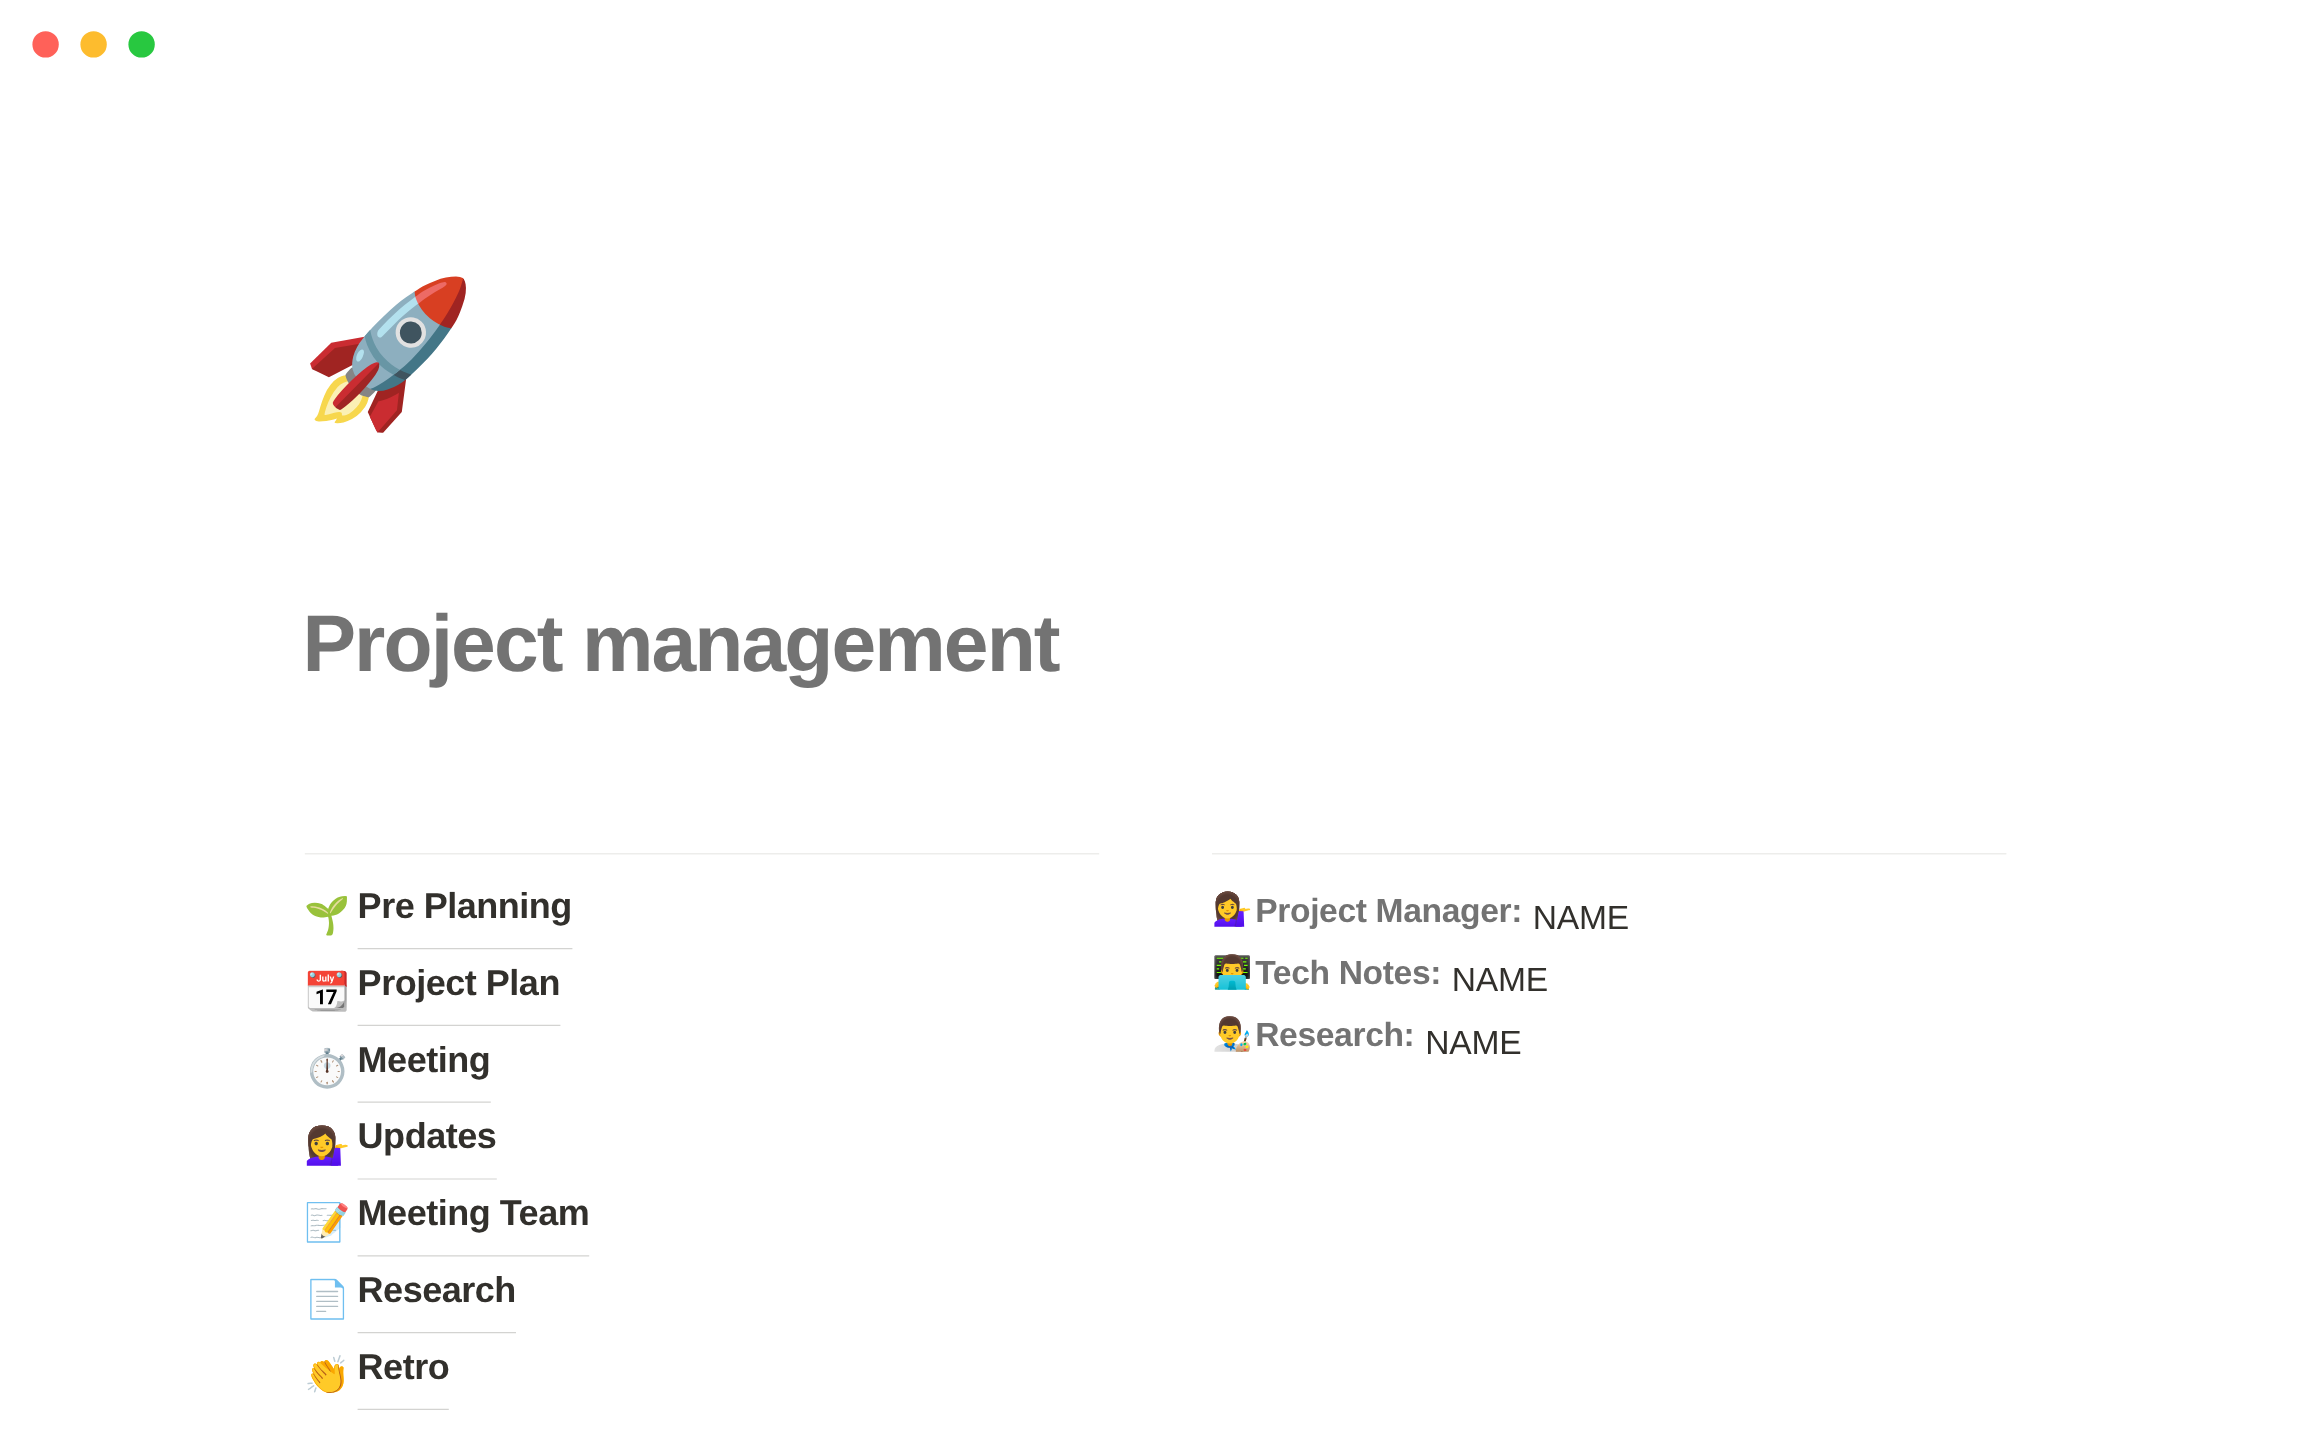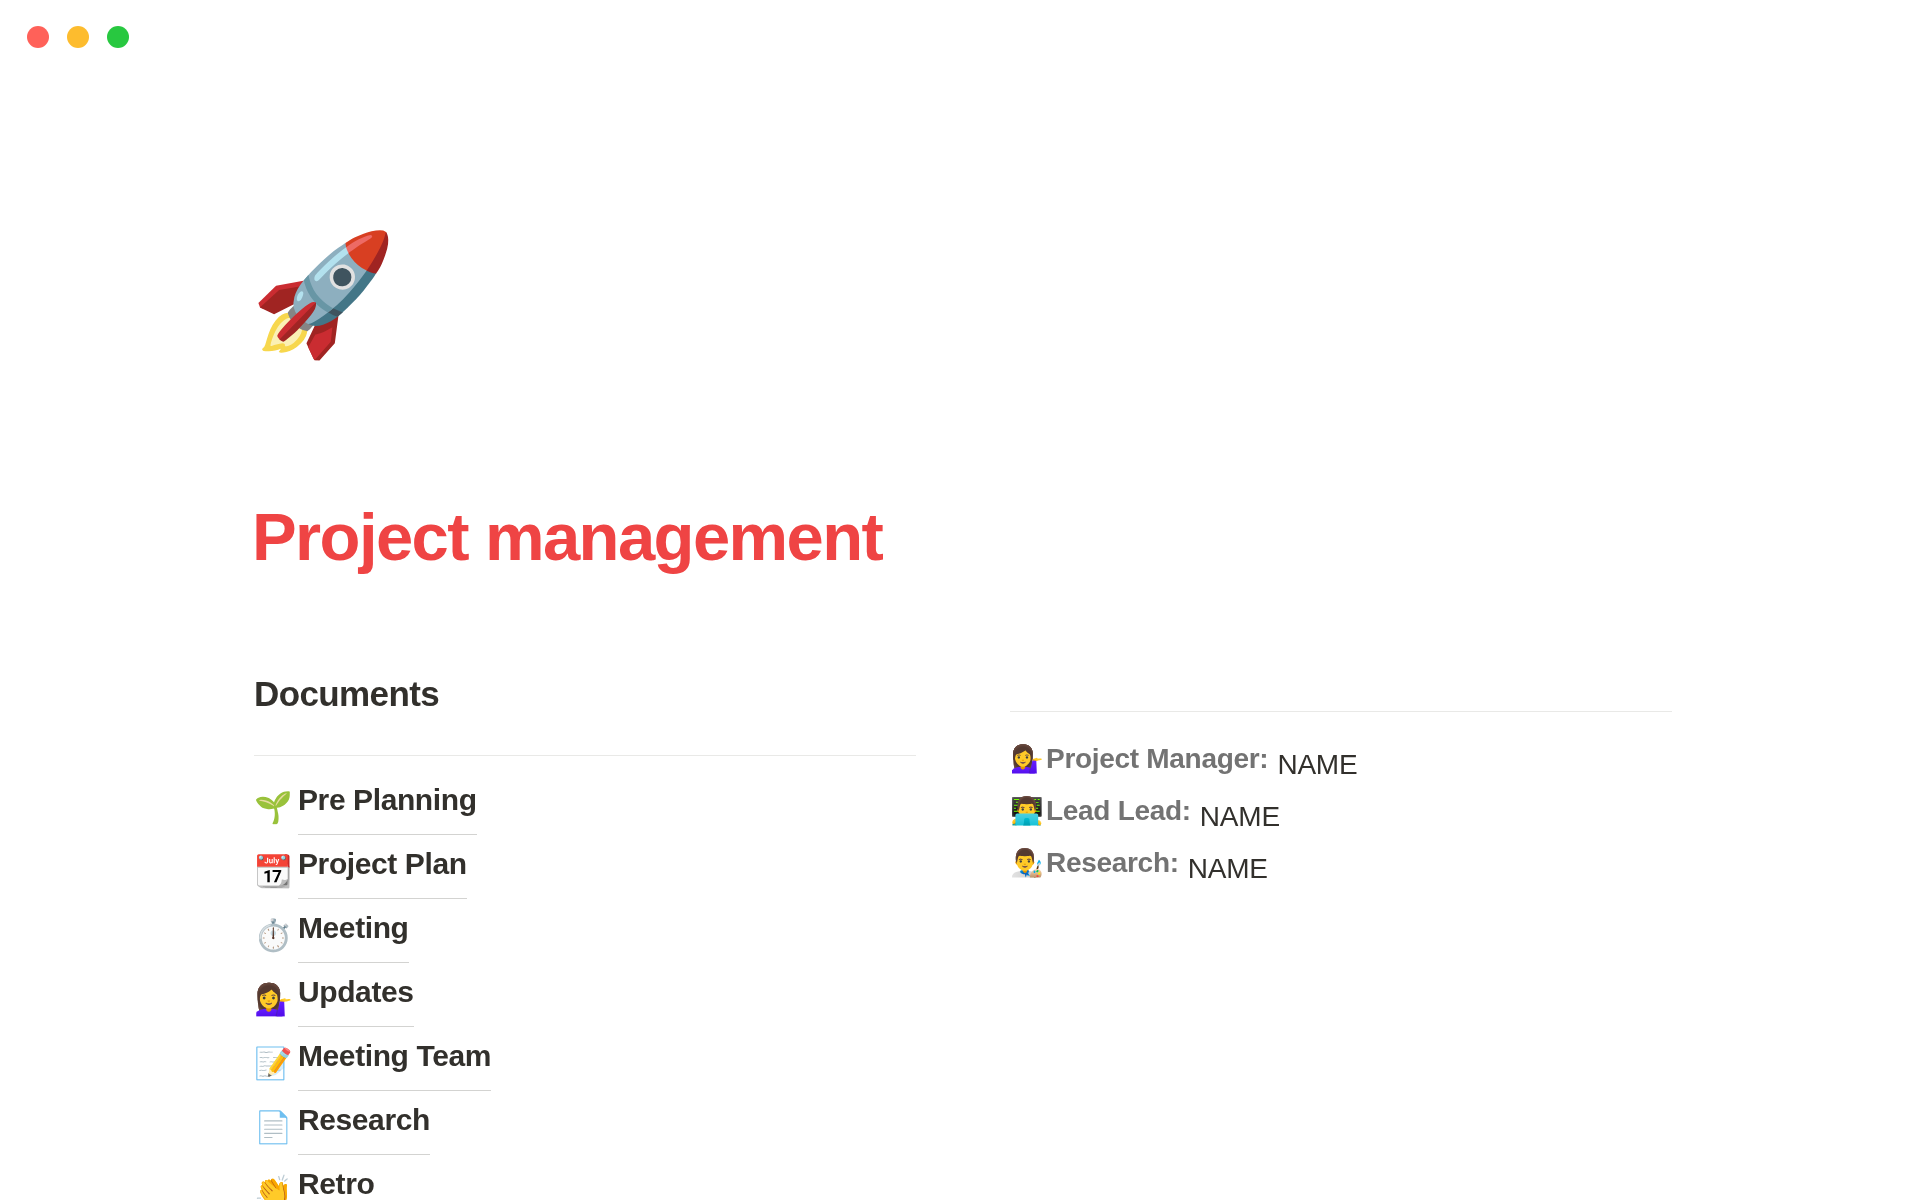--- a/index.html
+++ b/index.html
@@ -53,21 +53,21 @@
   }
 
   .page-title {
     position:absolute;
     left:252px; top:495px;
     width:1400px;
     font-size:67px;
     line-height:84px;
     font-weight:700;
     letter-spacing:-1.6px;
-    color:#ef4444;
+    color:#737373;
     white-space:nowrap;
   }
 
   
   .columns {
     position:absolute;
     left:0; top:672px;
     width:1920px;
   }
   .col {
@@ -169,21 +169,20 @@
 
   <div class="page">
 
     <div class="cover-emoji">🚀</div>
 
     <h1 class="page-title">Project management</h1>
 
     <div class="columns">
 
       <div class="col col-left">
-        <h2 class="section-title">Documents</h2>
         <div class="divider"></div>
 
         <div class="doc-list">
 
           <div class="doc-item">
             <span class="doc-emoji">🌱</span>
             <span class="doc-link">Pre Planning</span>
           </div>
 
           <div class="doc-item">
@@ -225,21 +224,21 @@
         <div class="team-list">
 
           <div class="team-item">
             <span class="team-emoji">💁‍♀️</span>
             <span class="team-role">Project Manager:</span>
             <span class="team-name">NAME</span>
           </div>
 
           <div class="team-item">
             <span class="team-emoji">👨‍💻</span>
-            <span class="team-role">Lead Lead:</span>
+            <span class="team-role">Tech Notes:</span>
             <span class="team-name">NAME</span>
           </div>
 
           <div class="team-item">
             <span class="team-emoji">👨‍🎨</span>
             <span class="team-role">Research:</span>
             <span class="team-name">NAME</span>
           </div>
 
         </div>

